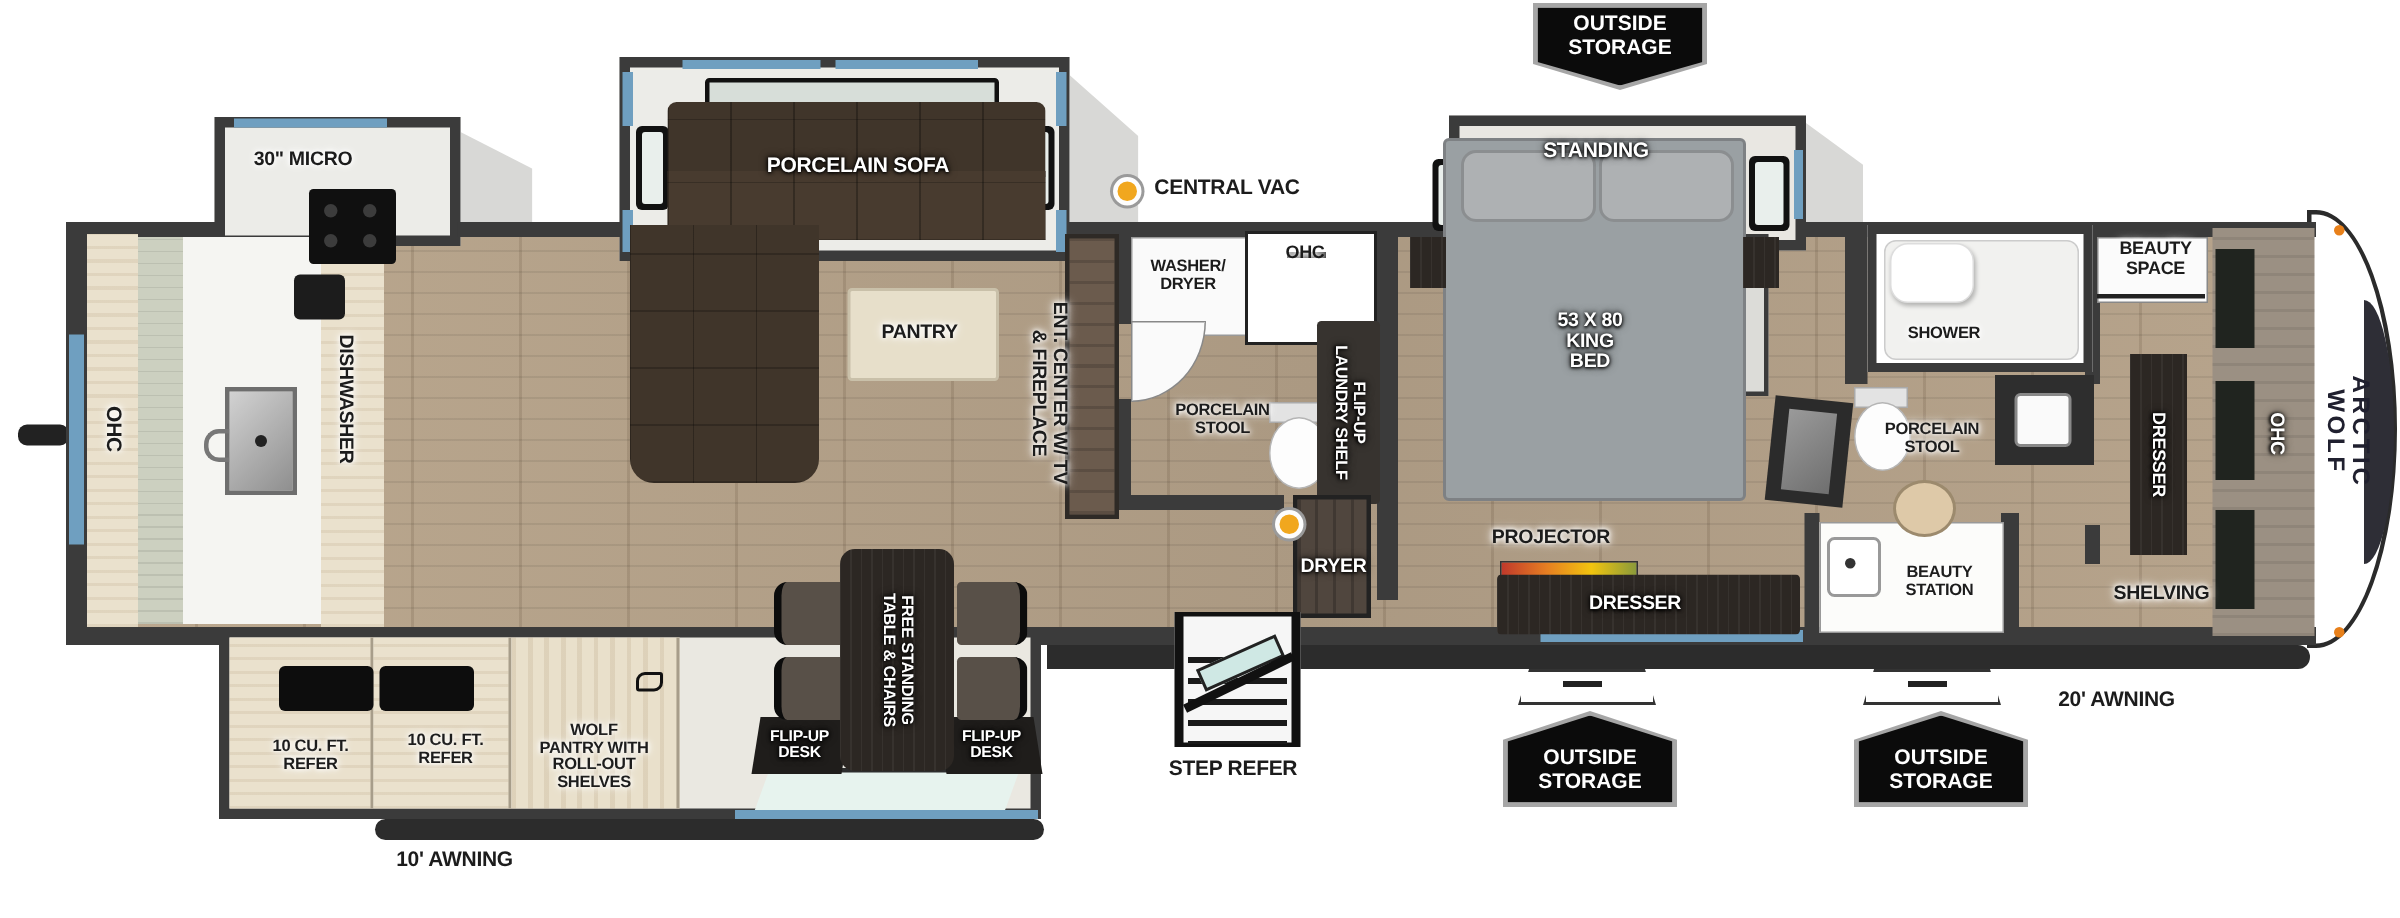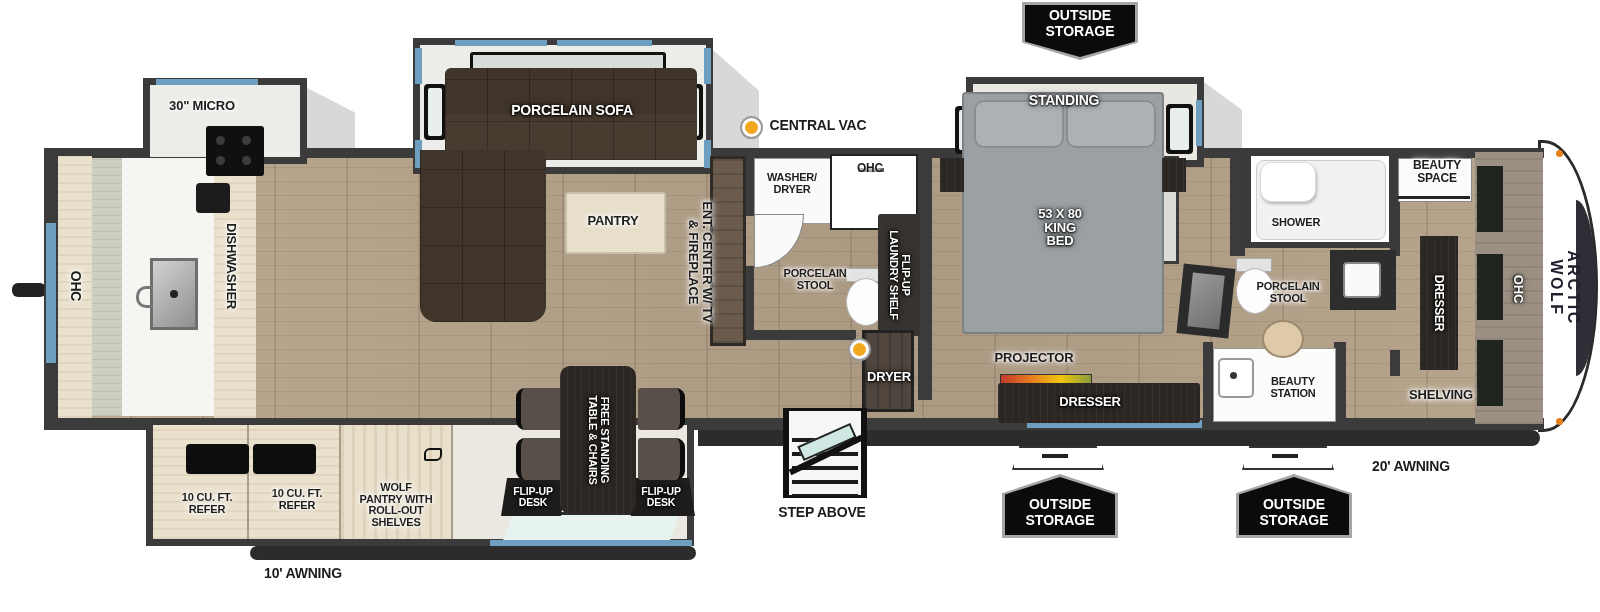--- a/index.html
+++ b/index.html
@@ -271,17 +271,17 @@
   <div class="lb s" style="left:396px;top:505px">WOLF
 PANTRY WITH
 ROLL-OUT
 SHELVES</div>
   <div class="lb w xs" style="left:533px;top:497px">FLIP-UP
 DESK</div>
   <div class="lb w xs" style="left:661px;top:497px">FLIP-UP
 DESK</div>
   <div class="lb w v s" style="left:598px;top:440px">FREE STANDING
 TABLE &amp; CHAIRS</div>
-  <div class="lb" style="left:822px;top:512px;font-size:14px;text-shadow:none">STEP ABOVE</div>
+  <div class="lb" style="left:822px;top:512px;font-size:14px;text-shadow:none">STEP REFER</div>
   <div class="lb" style="left:1411px;top:466px;font-size:14px;text-shadow:none">20' AWNING</div>
   <div class="lb" style="left:303px;top:573px;font-size:14px;text-shadow:none">10' AWNING</div>
 
 </div>
 
 </body></html>

